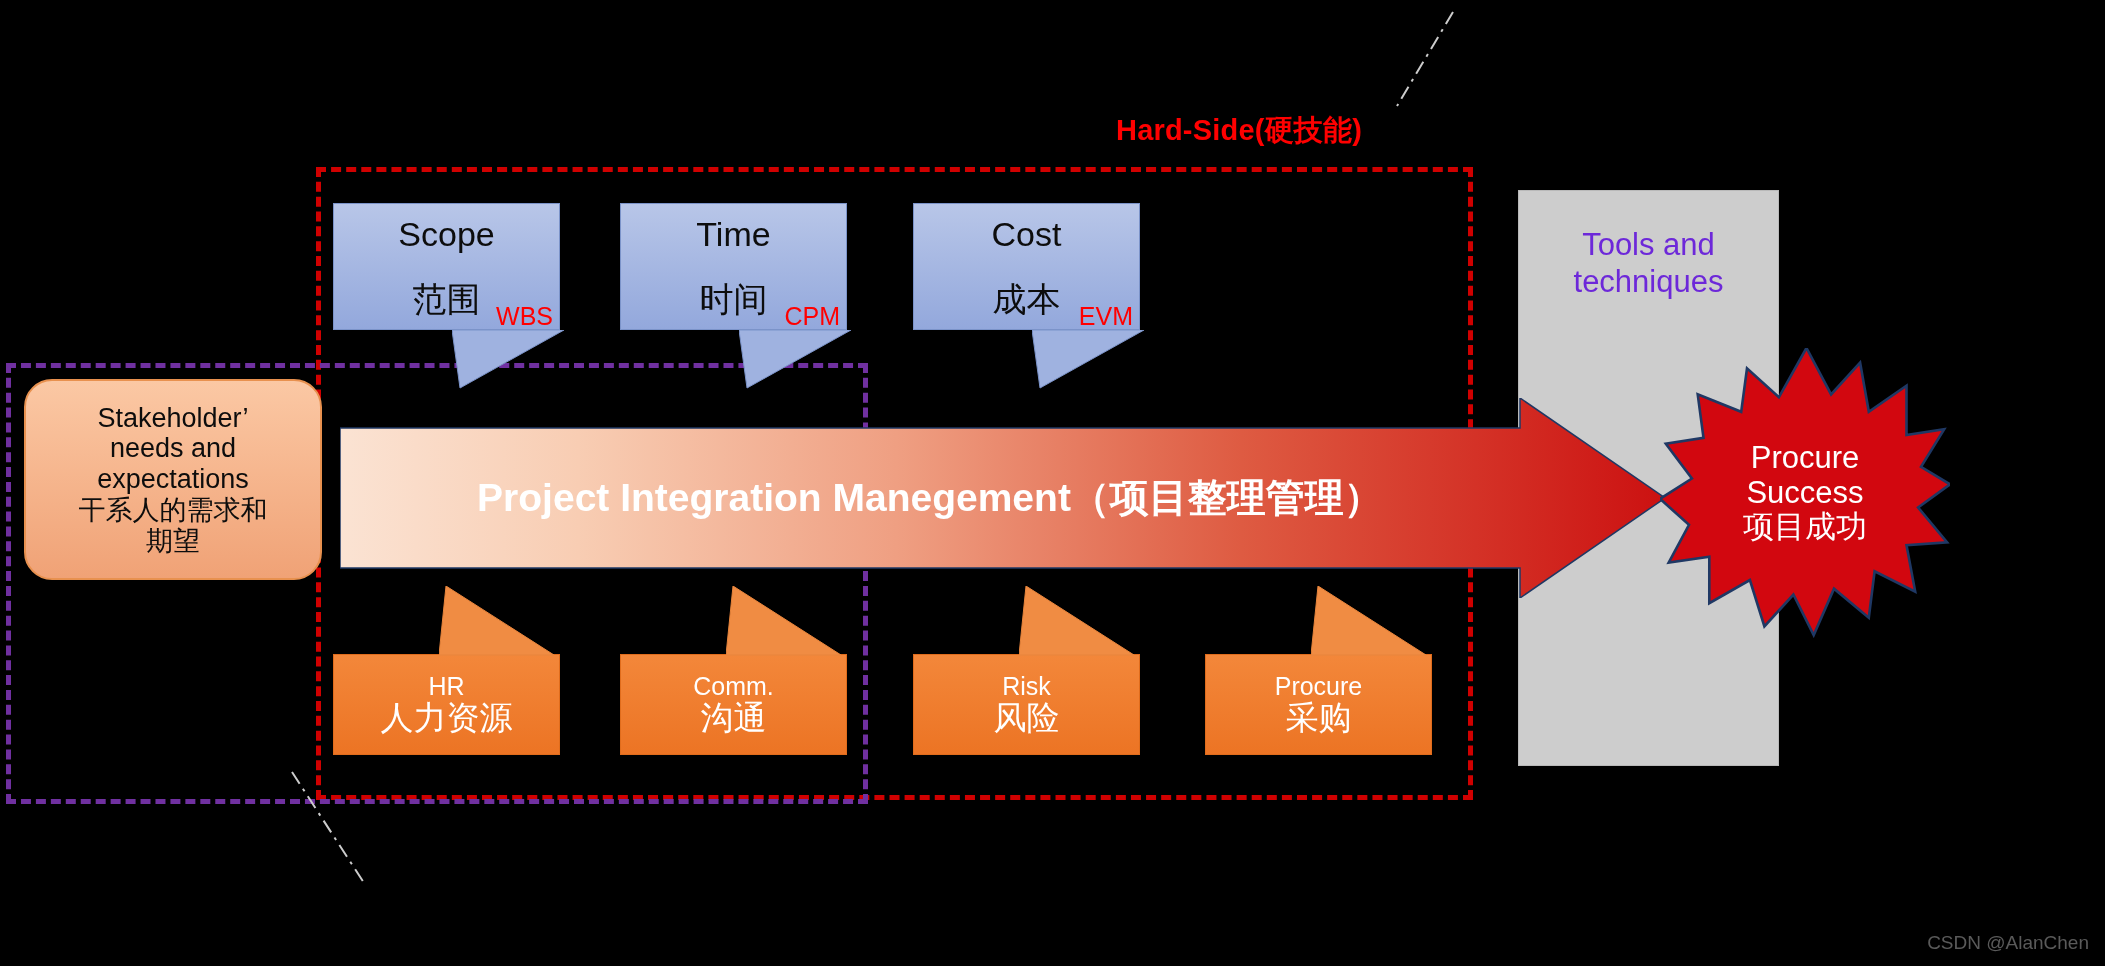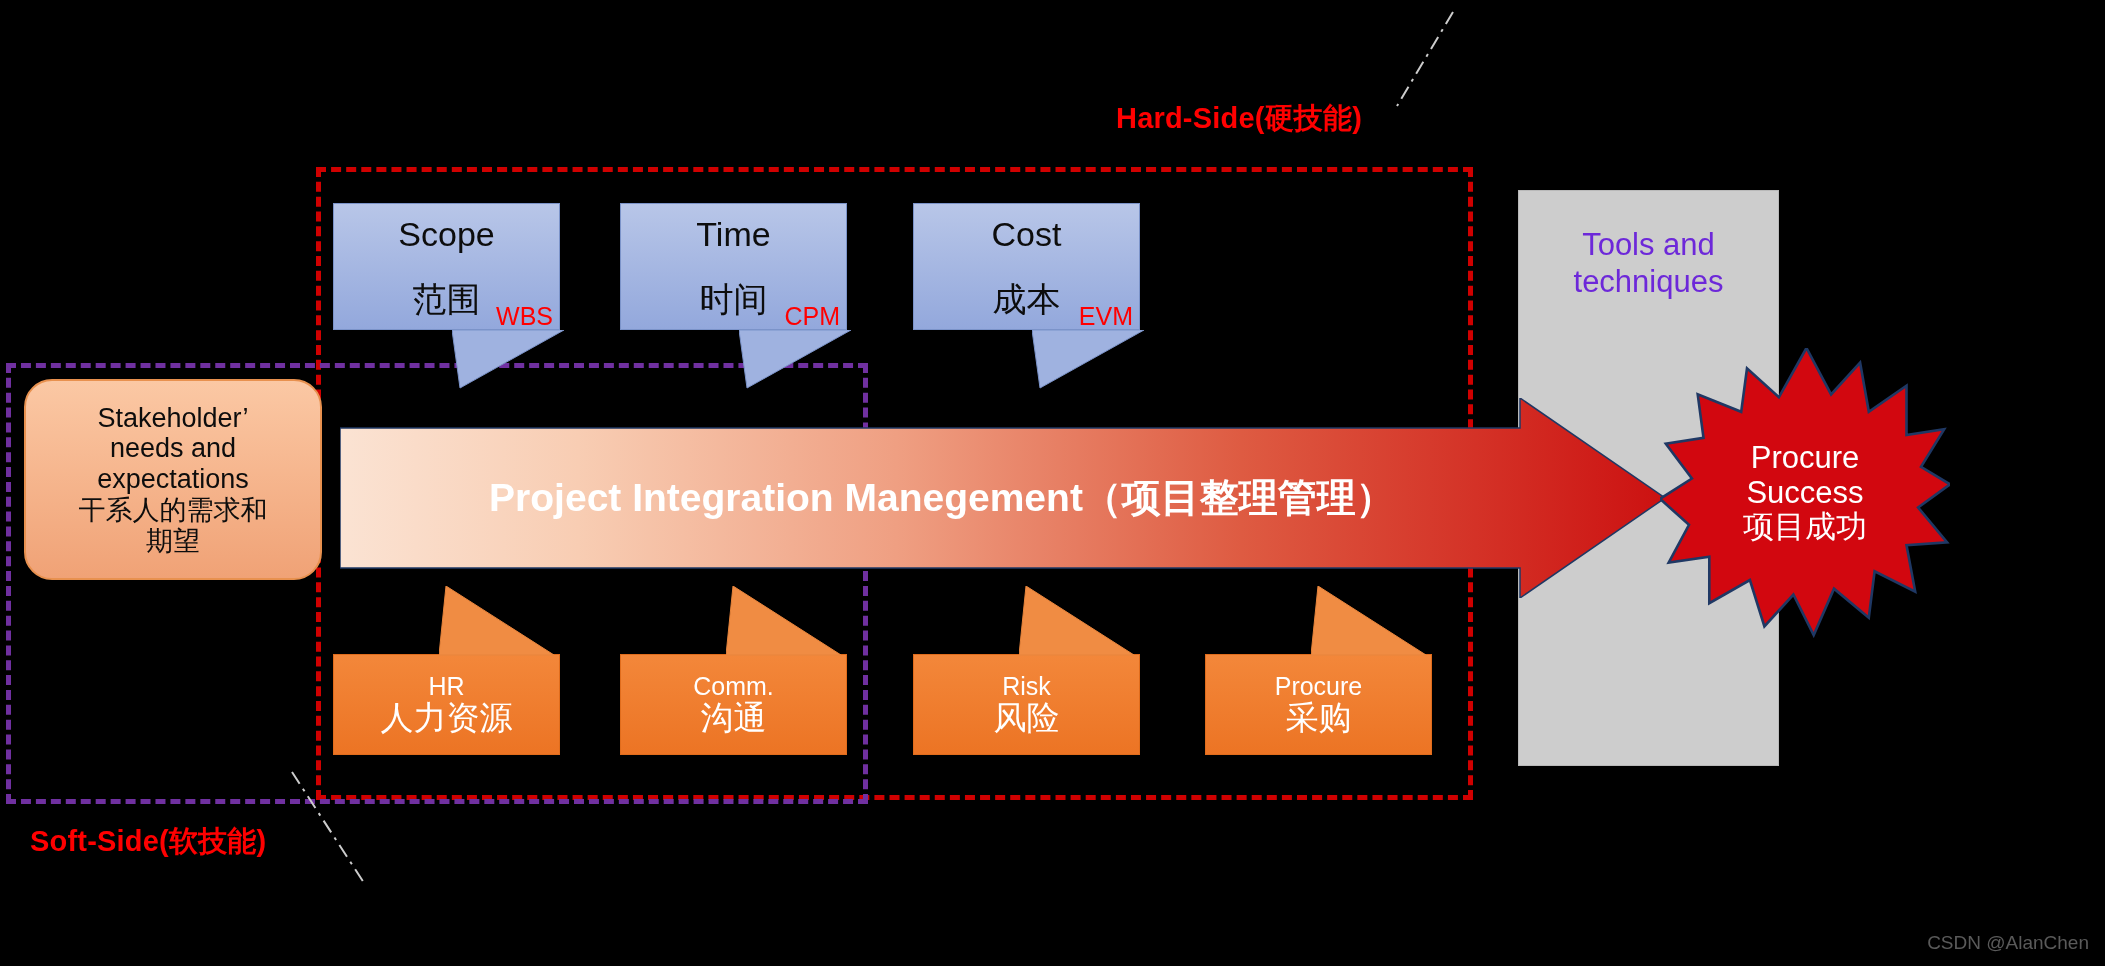--- a/index.html
+++ b/index.html
@@ -21,21 +21,21 @@
     border:5px dashed #7030a0;
   }
 
   
   .leader{position:absolute;background:transparent;}
   .leader svg{display:block;overflow:visible;}
 
   
   .side-label{
     position:absolute;color:#ff0000;font-weight:bold;
-    font-size:29px;letter-spacing:.2px;white-space:nowrap;
+    font-size:29px;letter-spacing:.2px;white-space:nowrap;margin-top:12px;
   }
   #hard-label{left:1116px;top:99px;}
   #soft-label{left:30px;top:822px;}
 
   
   .callout-top{
     position:absolute;width:227px;height:127px;
     background:linear-gradient(180deg,#b8c6e8 0%,#93a8dc 100%);
     border:1px solid #7b93c9;
     box-sizing:border-box;
@@ -95,21 +95,20 @@
   }
 
   
   #big-arrow{position:absolute;left:340px;top:398px;width:1325px;height:200px;}
   #big-arrow svg{display:block;}
   #arrow-text{
     position:absolute;left:340px;top:398px;width:1180px;height:200px;
     display:flex;align-items:center;justify-content:center;
     color:#ffffff;font-weight:bold;font-size:39px;white-space:nowrap;
     pointer-events:none;
-    padding-left:12px;
   }
 
   
   #starburst{position:absolute;left:1660px;top:348px;width:290px;height:290px;}
   #starburst svg{display:block;}
   #starburst-text{
     position:absolute;left:1660px;top:348px;width:290px;height:290px;
     display:flex;flex-direction:column;align-items:center;justify-content:center;
     color:#ffffff;font-size:31px;line-height:1.12;text-align:center;
     pointer-events:none;
@@ -134,21 +133,20 @@
       <line x1="58" y1="2" x2="2" y2="96" stroke="#cccccc" stroke-width="2" stroke-dasharray="14 6 3 6"></line>
     </svg>
   </div>
   <div class="leader" style="left:290px;top:770px;width:80px;height:120px;">
     <svg width="80" height="120">
       <line x1="2" y1="2" x2="76" y2="116" stroke="#cccccc" stroke-width="2" stroke-dasharray="14 6 3 6"></line>
     </svg>
   </div>
 
   <div class="side-label" id="hard-label">Hard-Side(硬技能)</div>
-  <div class="side-label" id="soft-label">Soft-Side(软技能)</div>
 
   <div id="tools">
     <div>Tools and</div>
     <div>techniques</div>
   </div>
 
   <div class="callout-top" style="left:333px;top:203px;">
     <div class="ct-body">
       <div class="en">Scope</div>
       <div class="zh">范围</div>

